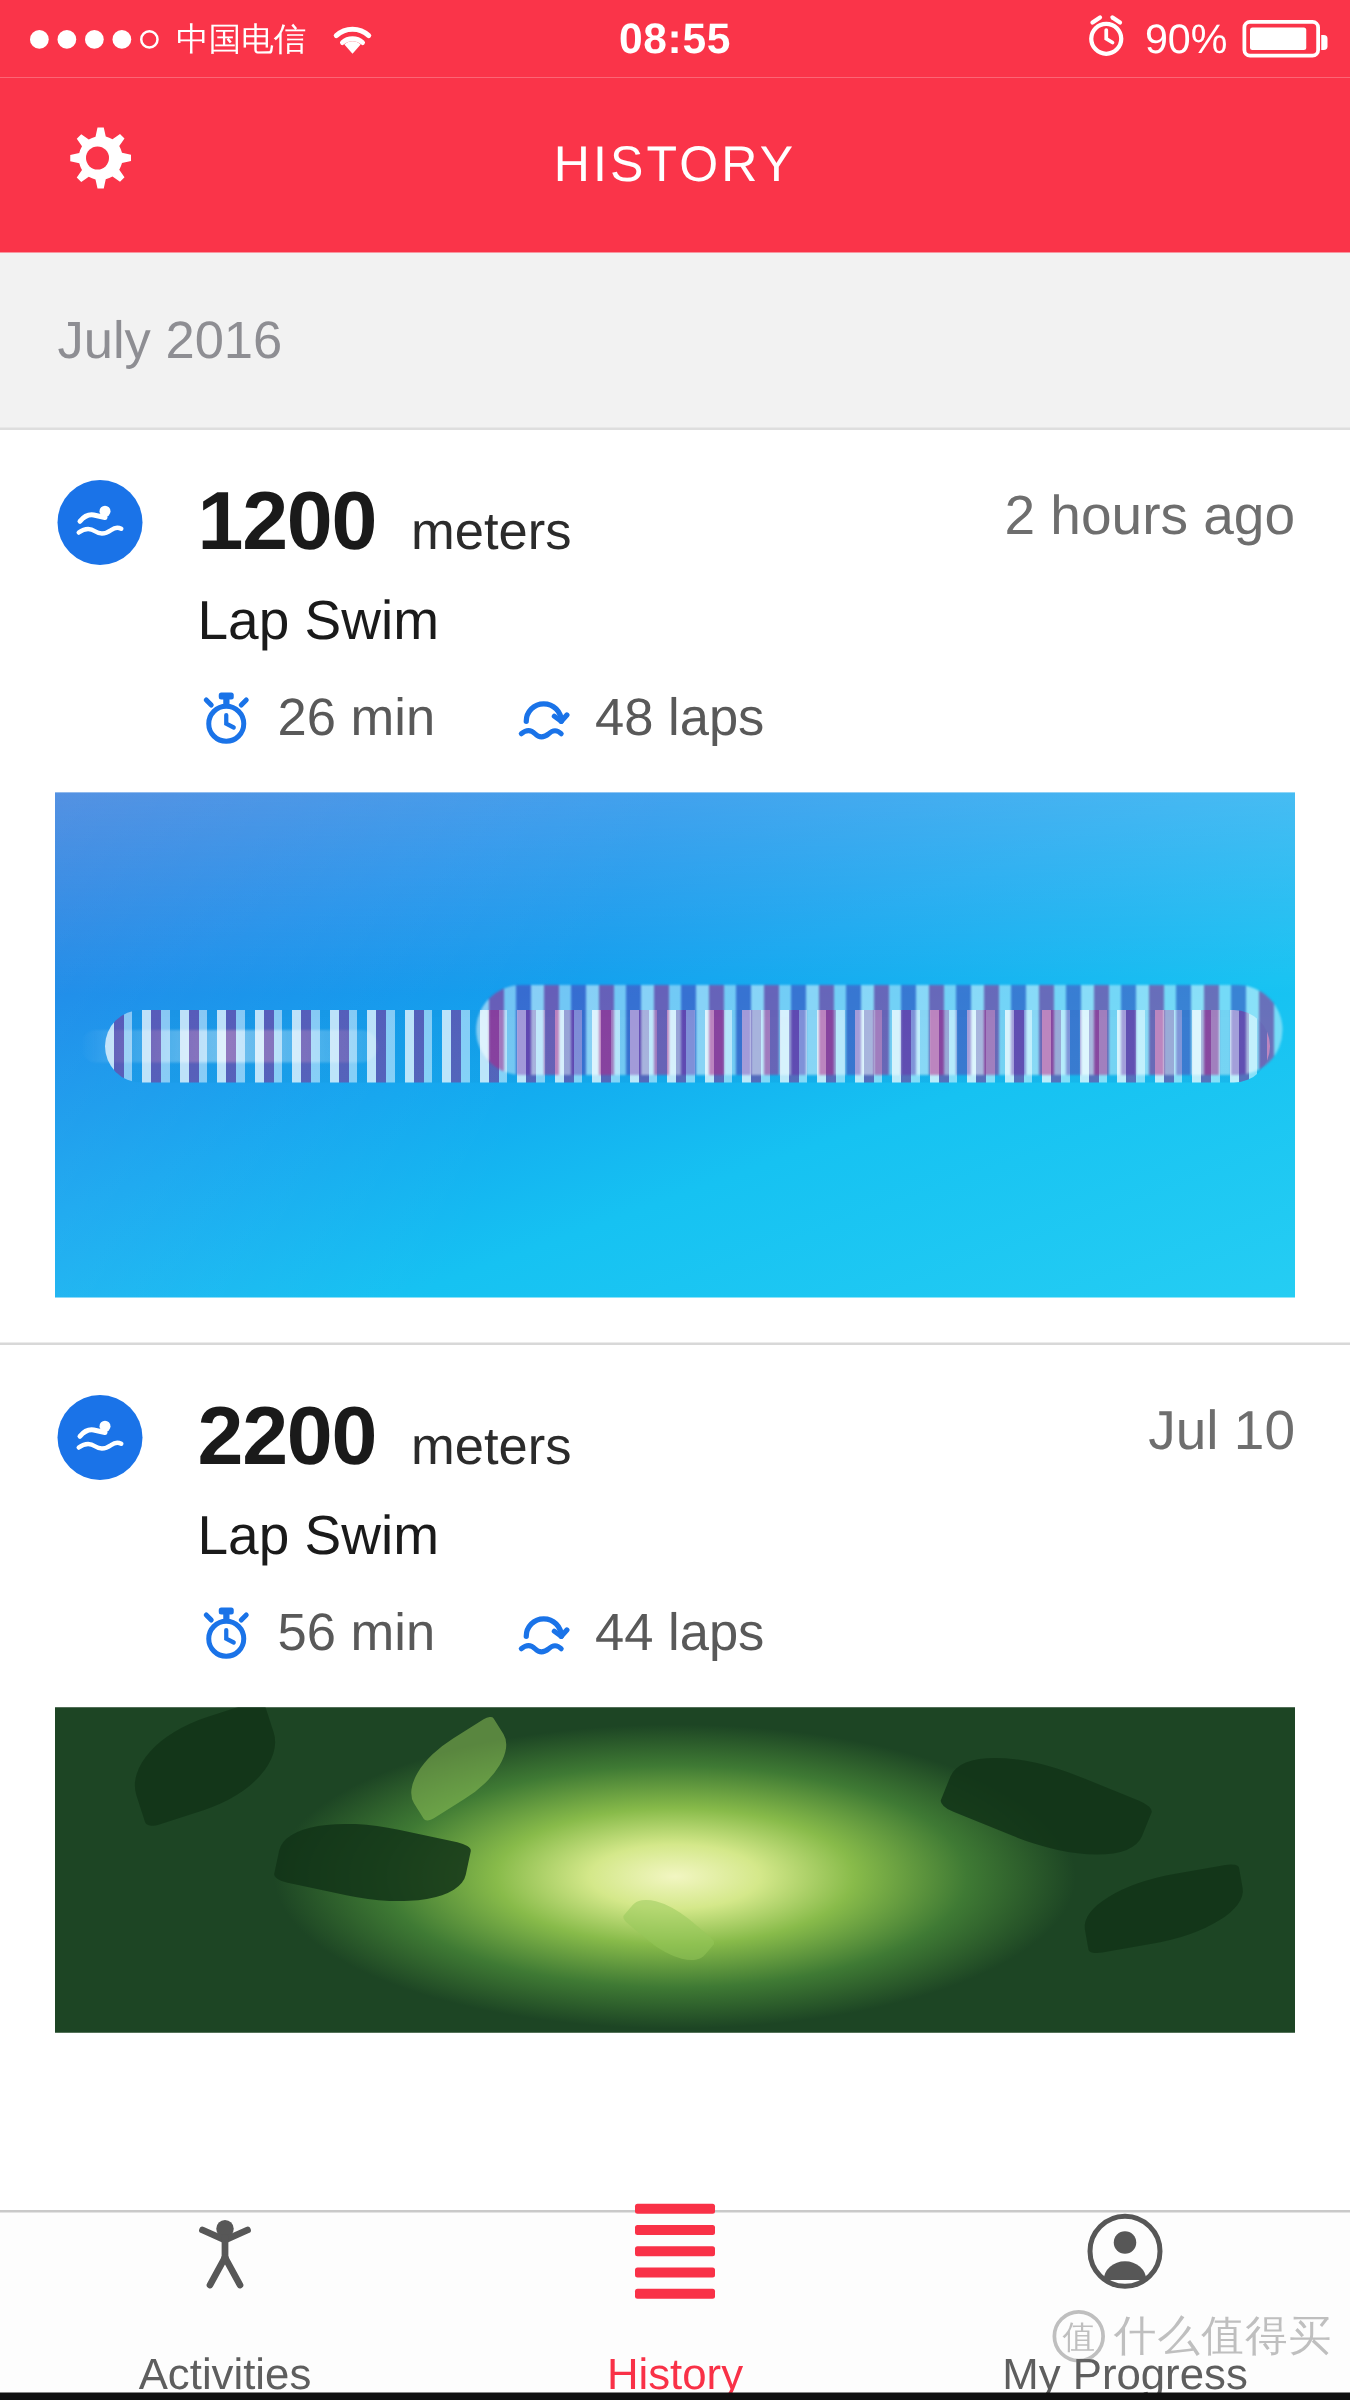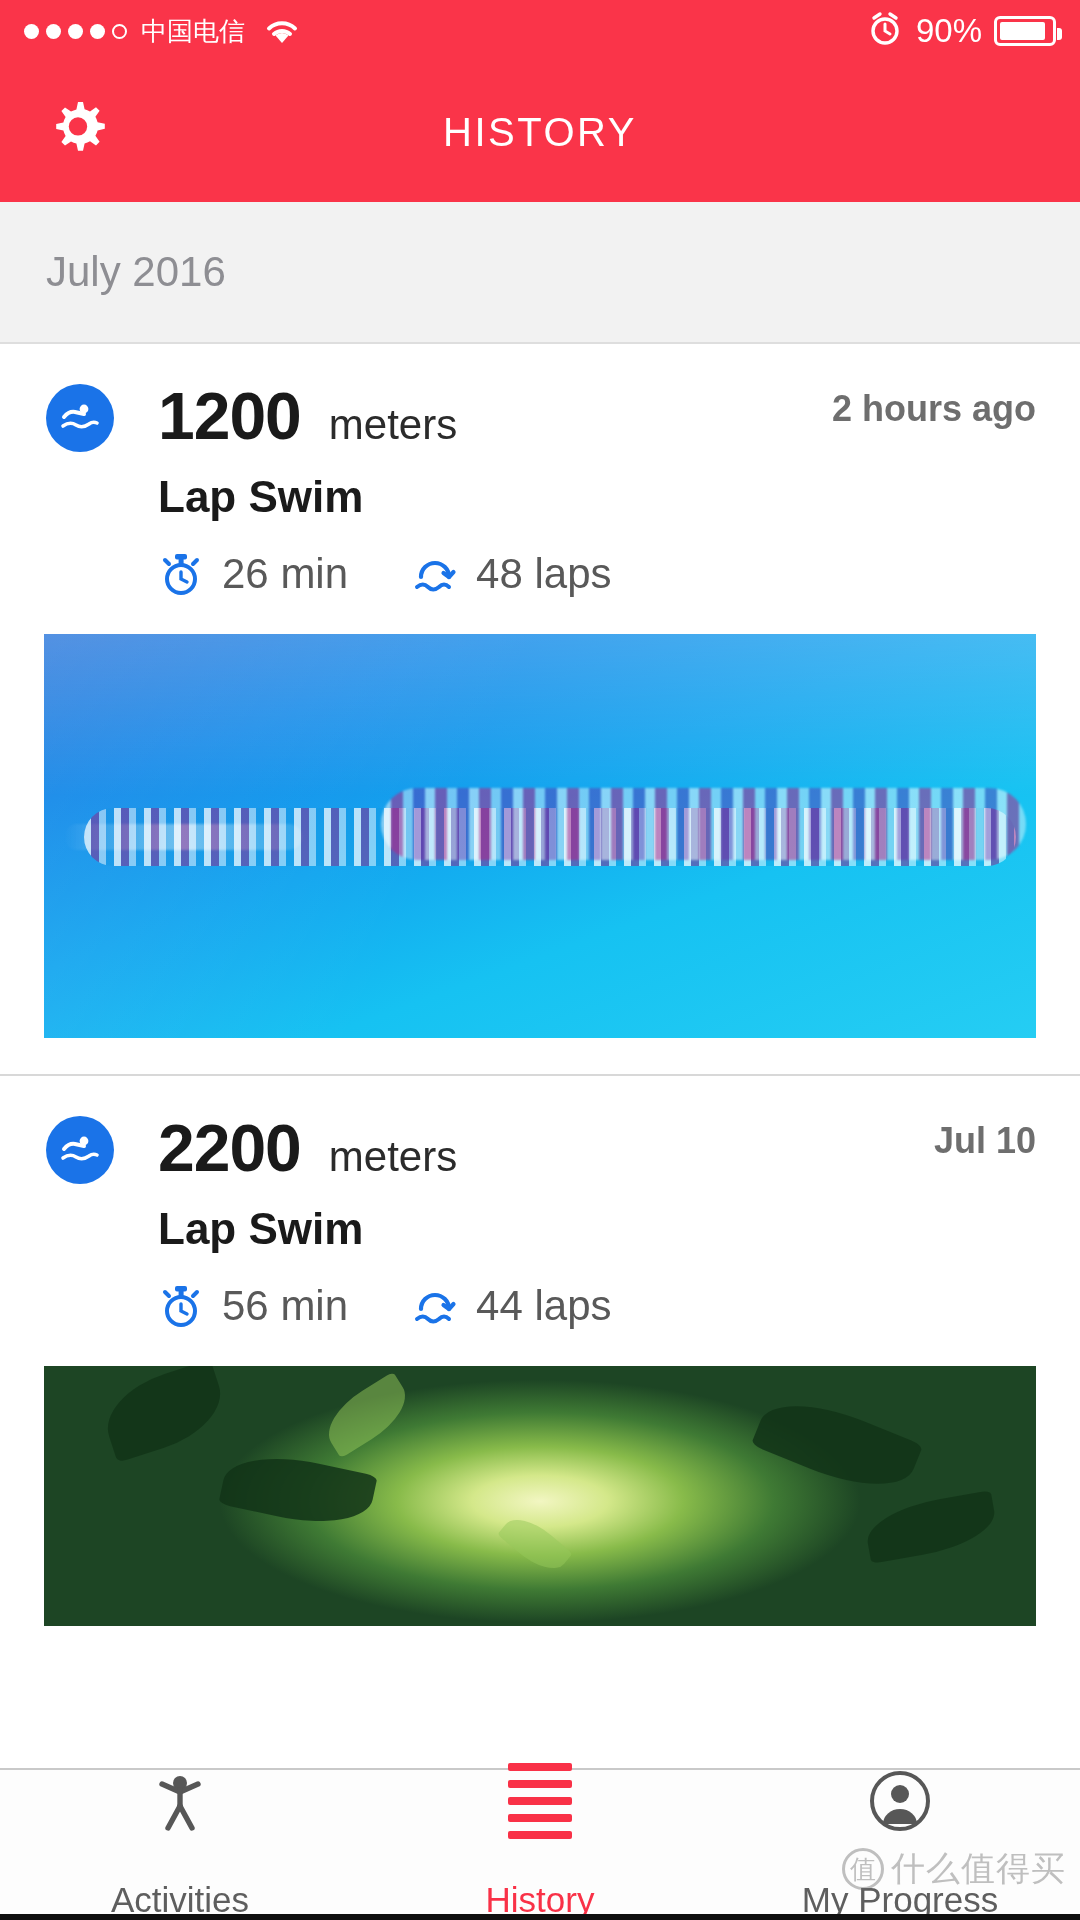--- a/index.html
+++ b/index.html
@@ -85,31 +85,30 @@
     width:68px; height:68px; border-radius:50%;
     background:#1A73E8;
     flex:0 0 68px;
     display:flex; align-items:center; justify-content:center;
     margin-top:6px;
   }
   .card-body{ margin-left:44px; flex:1; }
   .dist-line{ display:flex; align-items:baseline;gap:12px; }
   .dist-value{ font-size:66px; font-weight:700; color:#1A1A1A; letter-spacing:-1px; }
   .dist-unit{ font-size:42px; font-weight:400; color:#2B2B2B; margin-left:16px; }
-  .activity-type{ font-size:44px; color:#1A1A1A; margin-top:18px; font-weight:700;}
+  .activity-type{ font-size:44px; color:#1A1A1A; margin-top:18px; font-weight:400;}
   .stats-row{ display:flex; align-items:center; margin-top:28px; gap:0; }
   .stat{ display:flex; align-items:center; }
   .stat + .stat{ margin-left:64px; }
   .stat-icon{ width:46px; height:46px; display:flex; align-items:center; justify-content:center; }
   .stat-text{ font-size:42px; color:#595959; margin-left:18px; }
   .time-ago{
-    font-size:36px; color:#6E6E6E;
+    font-size:44px; color:#6E6E6E;
     position:absolute; right:44px; top:10px;
     white-space:nowrap;
-    font-weight:bold;
   }
 
   
   .photo{
     margin:36px 44px 0 44px;
     height:404px;
     overflow:hidden;
     position:relative;
   }
   .photo-pool{
@@ -212,20 +211,21 @@
     <span class="carrier">中国电信</span>
     <span class="wifi">
       <svg width="38" height="30" viewBox="0 0 38 30">
         <path d="M19 27 L12.5 19.5 A9.5 9.5 0 0 1 25.5 19.5 Z" fill="#fff"></path>
         <path d="M6 12.5 A19 19 0 0 1 32 12.5" stroke="#fff" stroke-width="4" fill="none" stroke-linecap="round"></path>
         <path d="M11 18 A12 12 0 0 1 27 18" stroke="#fff" stroke-width="4" fill="none" stroke-linecap="round"></path>
       </svg>
     </span>
   </div>
 
+  <div class="sb-center">08:55</div>
 
   <div class="sb-right">
     <span>
       <svg width="38" height="38" viewBox="0 0 38 38">
         <circle cx="19" cy="21" r="12" stroke="#fff" stroke-width="3.4" fill="none"></circle>
         <path d="M19 14 L19 21 L24 24" stroke="#fff" stroke-width="3" fill="none" stroke-linecap="round"></path>
         <path d="M8 8 L14 4" stroke="#fff" stroke-width="3.4" stroke-linecap="round"></path>
         <path d="M30 8 L24 4" stroke="#fff" stroke-width="3.4" stroke-linecap="round"></path>
       </svg>
     </span>

